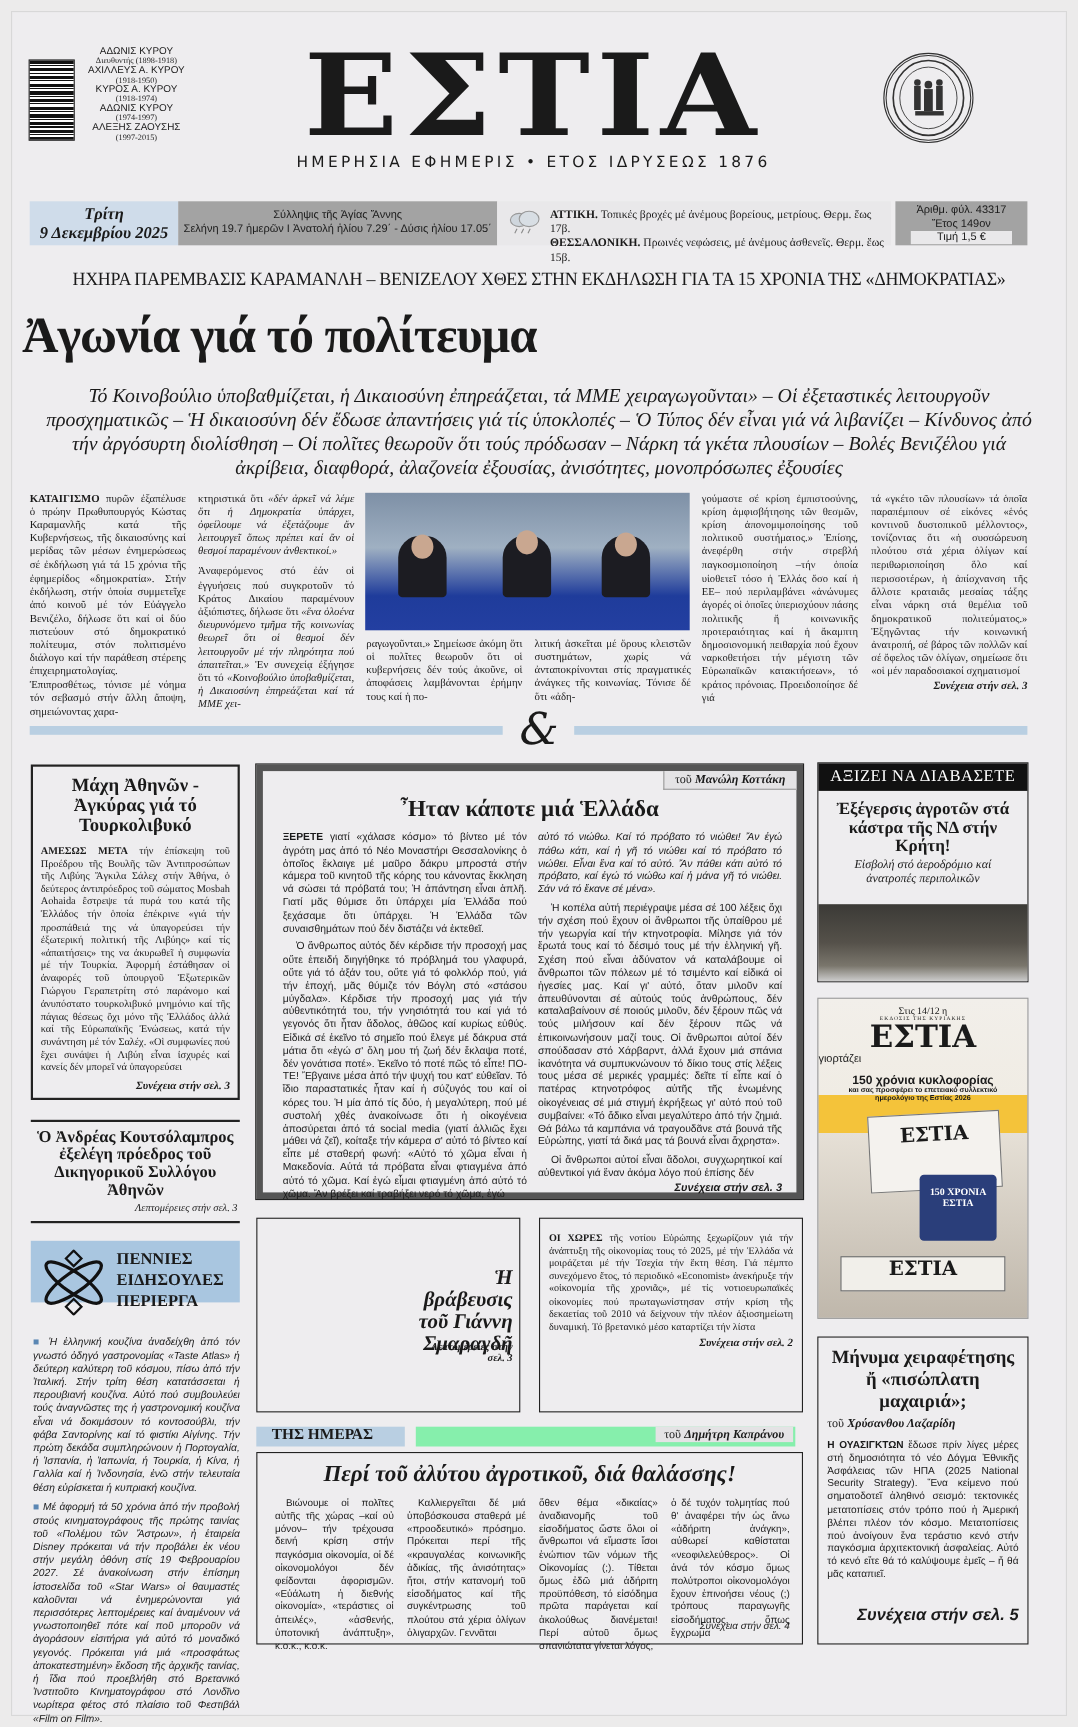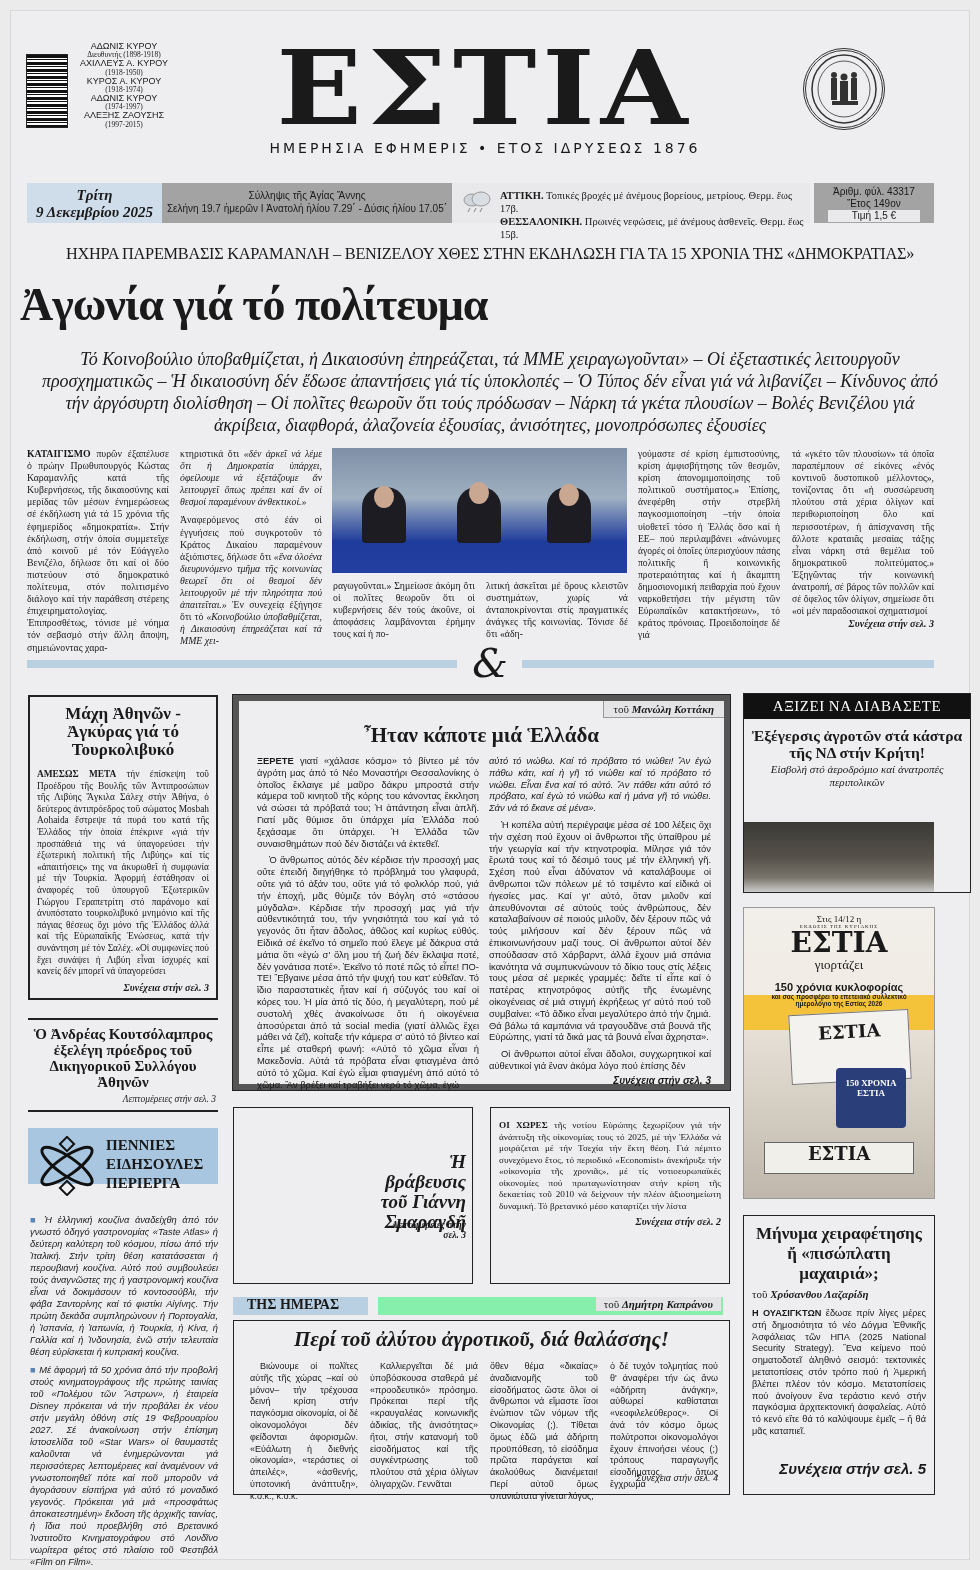--- a/index.html
+++ b/index.html
@@ -175,32 +175,32 @@
     <p style="margin-top:5px;text-indent:12px">Ὁ ἄνθρωπος αὐτός δέν κέρδισε τήν προσοχή μας οὔτε ἐπειδή διηγήθηκε τό πρόβλημά του γλαφυρά, οὔτε γιά τό ἀξάν του, οὔτε γιά τό φολκλόρ πού, γιά τήν ἐποχή, μᾶς θύμιζε τόν Βόγλη στό «στάσου μύγδαλα». Κέρδισε τήν προσοχή μας γιά τήν αὐθεντικότητά του, τήν γνησιότητά του καί γιά τό γεγονός ὅτι ἦταν ἄδολος, ἀθῶος καί κυρίως εὐθύς. Εἰδικά σέ ἐκεῖνο τό σημεῖο πού ἔλεγε μέ δάκρυα στά μάτια ὅτι «ἐγώ σ' ὅλη μου τή ζωή δέν ἔκλαψα ποτέ, δέν γονάτισα ποτέ». Ἐκεῖνο τό ποτέ πῶς τό εἶπε! ΠΟ-ΤΕ! Ἔβγαινε μέσα ἀπό τήν ψυχή του κατ' εὐθεῖαν. Τό ἴδιο παραστατικές ἦταν καί ἡ σύζυγός του καί οἱ κόρες του. Ἡ μία ἀπό τίς δύο, ἡ μεγαλύτερη, πού μέ συστολή χθές ἀνακοίνωσε ὅτι ἡ οἰκογένεια ἀποσύρεται ἀπό τά social media (γιατί ἀλλιῶς ἔχει μάθει νά ζεῖ), κοίταξε τήν κάμερα σ' αὐτό τό βίντεο καί εἶπε μέ σταθερή φωνή: «Αὐτό τό χῶμα εἶναι ἡ Μακεδονία. Αὐτά τά πρόβατα εἶναι φτιαγμένα ἀπό αὐτό τό χῶμα. Καί ἐγώ εἶμαι φτιαγμένη ἀπό αὐτό τό χῶμα. Ἄν βρέξει καί τραβήξει νερό τό χῶμα, ἐγώ</p>
   </div>
   <div class="abs col sans" style="left:250px;top:54px;width:222px;font-size:9.4px;line-height:11.8px">
     <i>αὐτό τό νιώθω. Καί τό πρόβατο τό νιώθει! Ἄν ἐγώ πάθω κάτι, καί ἡ γῆ τό νιώθει καί τό πρόβατο τό νιώθει. Εἶναι ἕνα καί τό αὐτό. Ἄν πάθει κάτι αὐτό τό πρόβατο, καί ἐγώ τό νιώθω καί ἡ μάνα γῆ τό νιώθει. Σάν νά τό ἔκανε σέ μένα».</i>
     <p style="margin-top:5px;text-indent:12px">Ἡ κοπέλα αὐτή περιέγραψε μέσα σέ 100 λέξεις ὄχι τήν σχέση πού ἔχουν οἱ ἄνθρωποι τῆς ὑπαίθρου μέ τήν γεωργία καί τήν κτηνοτροφία. Μίλησε γιά τόν ἔρωτά τους καί τό δέσιμό τους μέ τήν ἑλληνική γῆ. Σχέση πού εἶναι ἀδύνατον νά καταλάβουμε οἱ ἄνθρωποι τῶν πόλεων μέ τό τσιμέντο καί εἰδικά οἱ ἡγεσίες μας. Καί γι' αὐτό, ὅταν μιλοῦν καί ἀπευθύνονται σέ αὐτούς τούς ἀνθρώπους, δέν καταλαβαίνουν σέ ποιούς μιλοῦν, δέν ξέρουν πῶς νά τούς μιλήσουν καί δέν ξέρουν πῶς νά ἐπικοινωνήσουν μαζί τους. Οἱ ἄνθρωποι αὐτοί δέν σπούδασαν στό Χάρβαρντ, ἀλλά ἔχουν μιά σπάνια ἱκανότητα νά συμπυκνώνουν τό δίκιο τους στίς λέξεις τους μέσα σέ μερικές γραμμές: δεῖτε τί εἶπε καί ὁ πατέρας κτηνοτρόφος αὐτῆς τῆς ἑνωμένης οἰκογένειας σέ μιά στιγμή ἐκρήξεως γι' αὐτό πού τοῦ συμβαίνει: «Τό ἄδικο εἶναι μεγαλύτερο ἀπό τήν ζημιά. Θά βάλω τά καμπάνια νά τραγουδᾶνε στά βουνά τῆς Εὐρώπης, γιατί τά δικά μας τά βουνά εἶναι ἄχρηστα».</p>
     <p style="margin-top:5px;text-indent:12px">Οἱ ἄνθρωποι αὐτοί εἶναι ἄδολοι, συγχωρητικοί καί αὐθεντικοί γιά ἕναν ἀκόμα λόγο πού ἐπίσης δέν</p>
     <div class="cont" style="margin-top:3px">Συνέχεια στήν σελ. 3</div>
   </div>
 </div>
 
-<div class="abs box" style="left:743px;top:693px;width:228px;height:200px;border-width:1px">
+<div class="abs box" style="left:743px;top:693px;width:192px;height:200px;border-width:1px">
   <div class="promo-black">ΑΞΙΖΕΙ ΝΑ ΔΙΑΒΑΣΕΤΕ</div>
   <div style="text-align:center;font-weight:bold;font-size:15.5px;line-height:17px;padding:8px 6px 2px">Ἐξέγερσις ἀγροτῶν στά κάστρα τῆς ΝΔ στήν Κρήτη!</div>
   <div style="text-align:center;font-style:italic;font-size:11px;line-height:13px;padding:0 10px">Εἰσβολή στό ἀεροδρόμιο καί ἀνατροπές περιπολικῶν</div>
   <div class="crowd" style="position:absolute;left:0;bottom:0;width:190px;height:70px"></div>
 </div>
 
 <div class="abs ad" style="left:743px;top:907px;width:192px;height:292px;border:1px solid #999;overflow:hidden">
   <div style="text-align:center;font-size:9px;margin-top:6px">Στις 14/12 η</div>
   <div style="text-align:center;font-size:5px;letter-spacing:1px">ΕΚΔΟΣΙΣ ΤΗΣ ΚΥΡΙΑΚΗΣ</div>
   <div style="text-align:center;font-family:'DejaVu Serif',serif;font-weight:900;font-size:28px;line-height:28px">ΕΣΤΙΑ</div>
-  <div style="text-align:center;font-size:13px;font-family:Liberation Serif, serif">γιορτάζει</div>
+  <div style="font-size:10px;font-family:Liberation Sans, sans-serif">γιορτάζει</div>
   <div style="text-align:center;font-weight:bold;font-family:'Liberation Sans',sans-serif;font-size:11px;margin-top:8px">150 χρόνια κυκλοφορίας</div>
   <div style="text-align:center;font-family:'Liberation Sans',sans-serif;font-size:6.5px;padding:0 14px;font-weight:bold">και σας προσφέρει το επετειακό συλλεκτικό ημερολόγιο της Εστίας 2026</div>
   <div style="position:absolute;left:46px;top:104px;width:120px;height:70px;background:#f4f2ee;border:1px solid #777;transform:rotate(-3deg);text-align:center;font-family:'DejaVu Serif',serif;font-weight:900;font-size:18px;padding-top:8px">ΕΣΤΙΑ</div>
   <div style="position:absolute;left:92px;top:160px;width:70px;height:60px;background:#2a3e7a;color:#fff;font-weight:bold;font-size:9px;text-align:center;padding-top:10px;border-radius:4px">150 ΧΡΟΝΙΑ ΕΣΤΙΑ</div>
   <div style="position:absolute;left:20px;top:234px;width:150px;height:32px;background:#f1efea;border:1px solid #666;text-align:center;font-family:'DejaVu Serif',serif;font-weight:900;font-size:18px">ΕΣΤΙΑ</div>
 </div>
 
 <div class="abs box" style="left:233px;top:1107px;width:240px;height:177px;border-width:1px;overflow:hidden">
   <div style="position:absolute;right:6px;top:44px;width:100px;text-align:right;font-style:italic;font-weight:bold;font-size:19px;line-height:20px">Ἡ βράβευσις τοῦ Γιάννη Σμαραγδῆ</div>
   <div style="position:absolute;right:6px;top:112px;width:80px;text-align:right;font-style:italic;font-weight:bold;font-size:9.5px">Λεπτομέρειες στήν σελ. 3</div>

